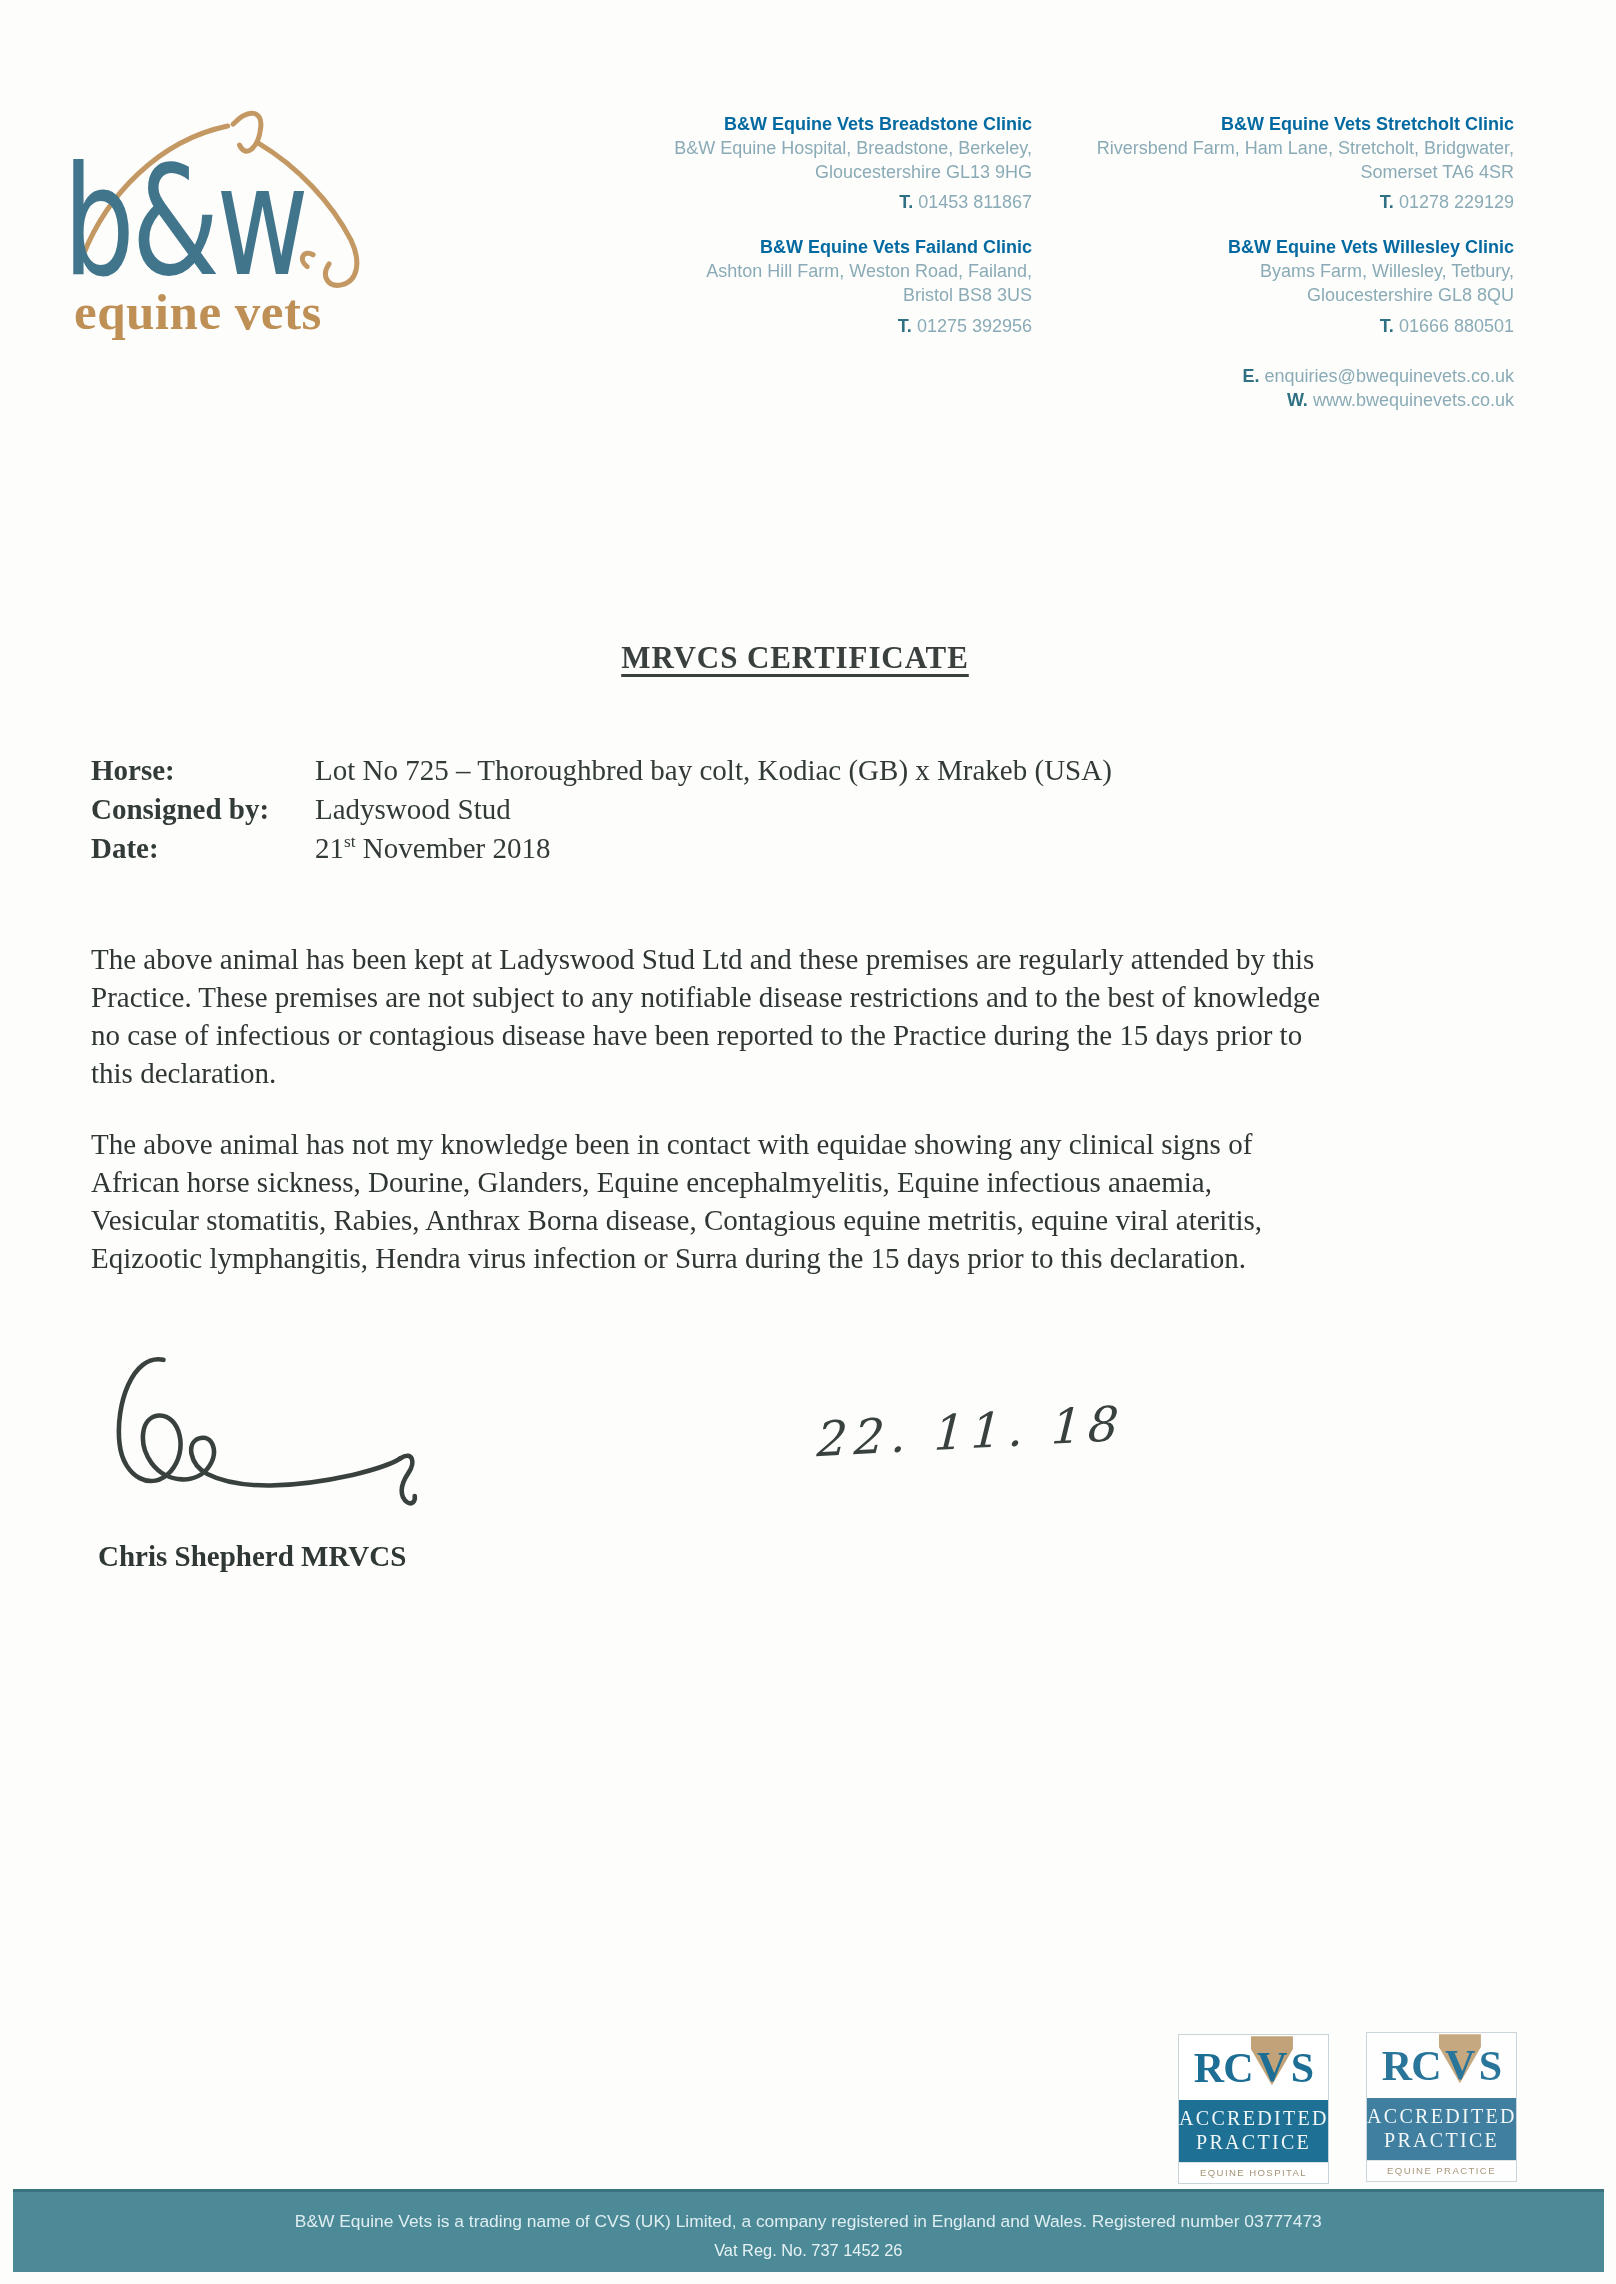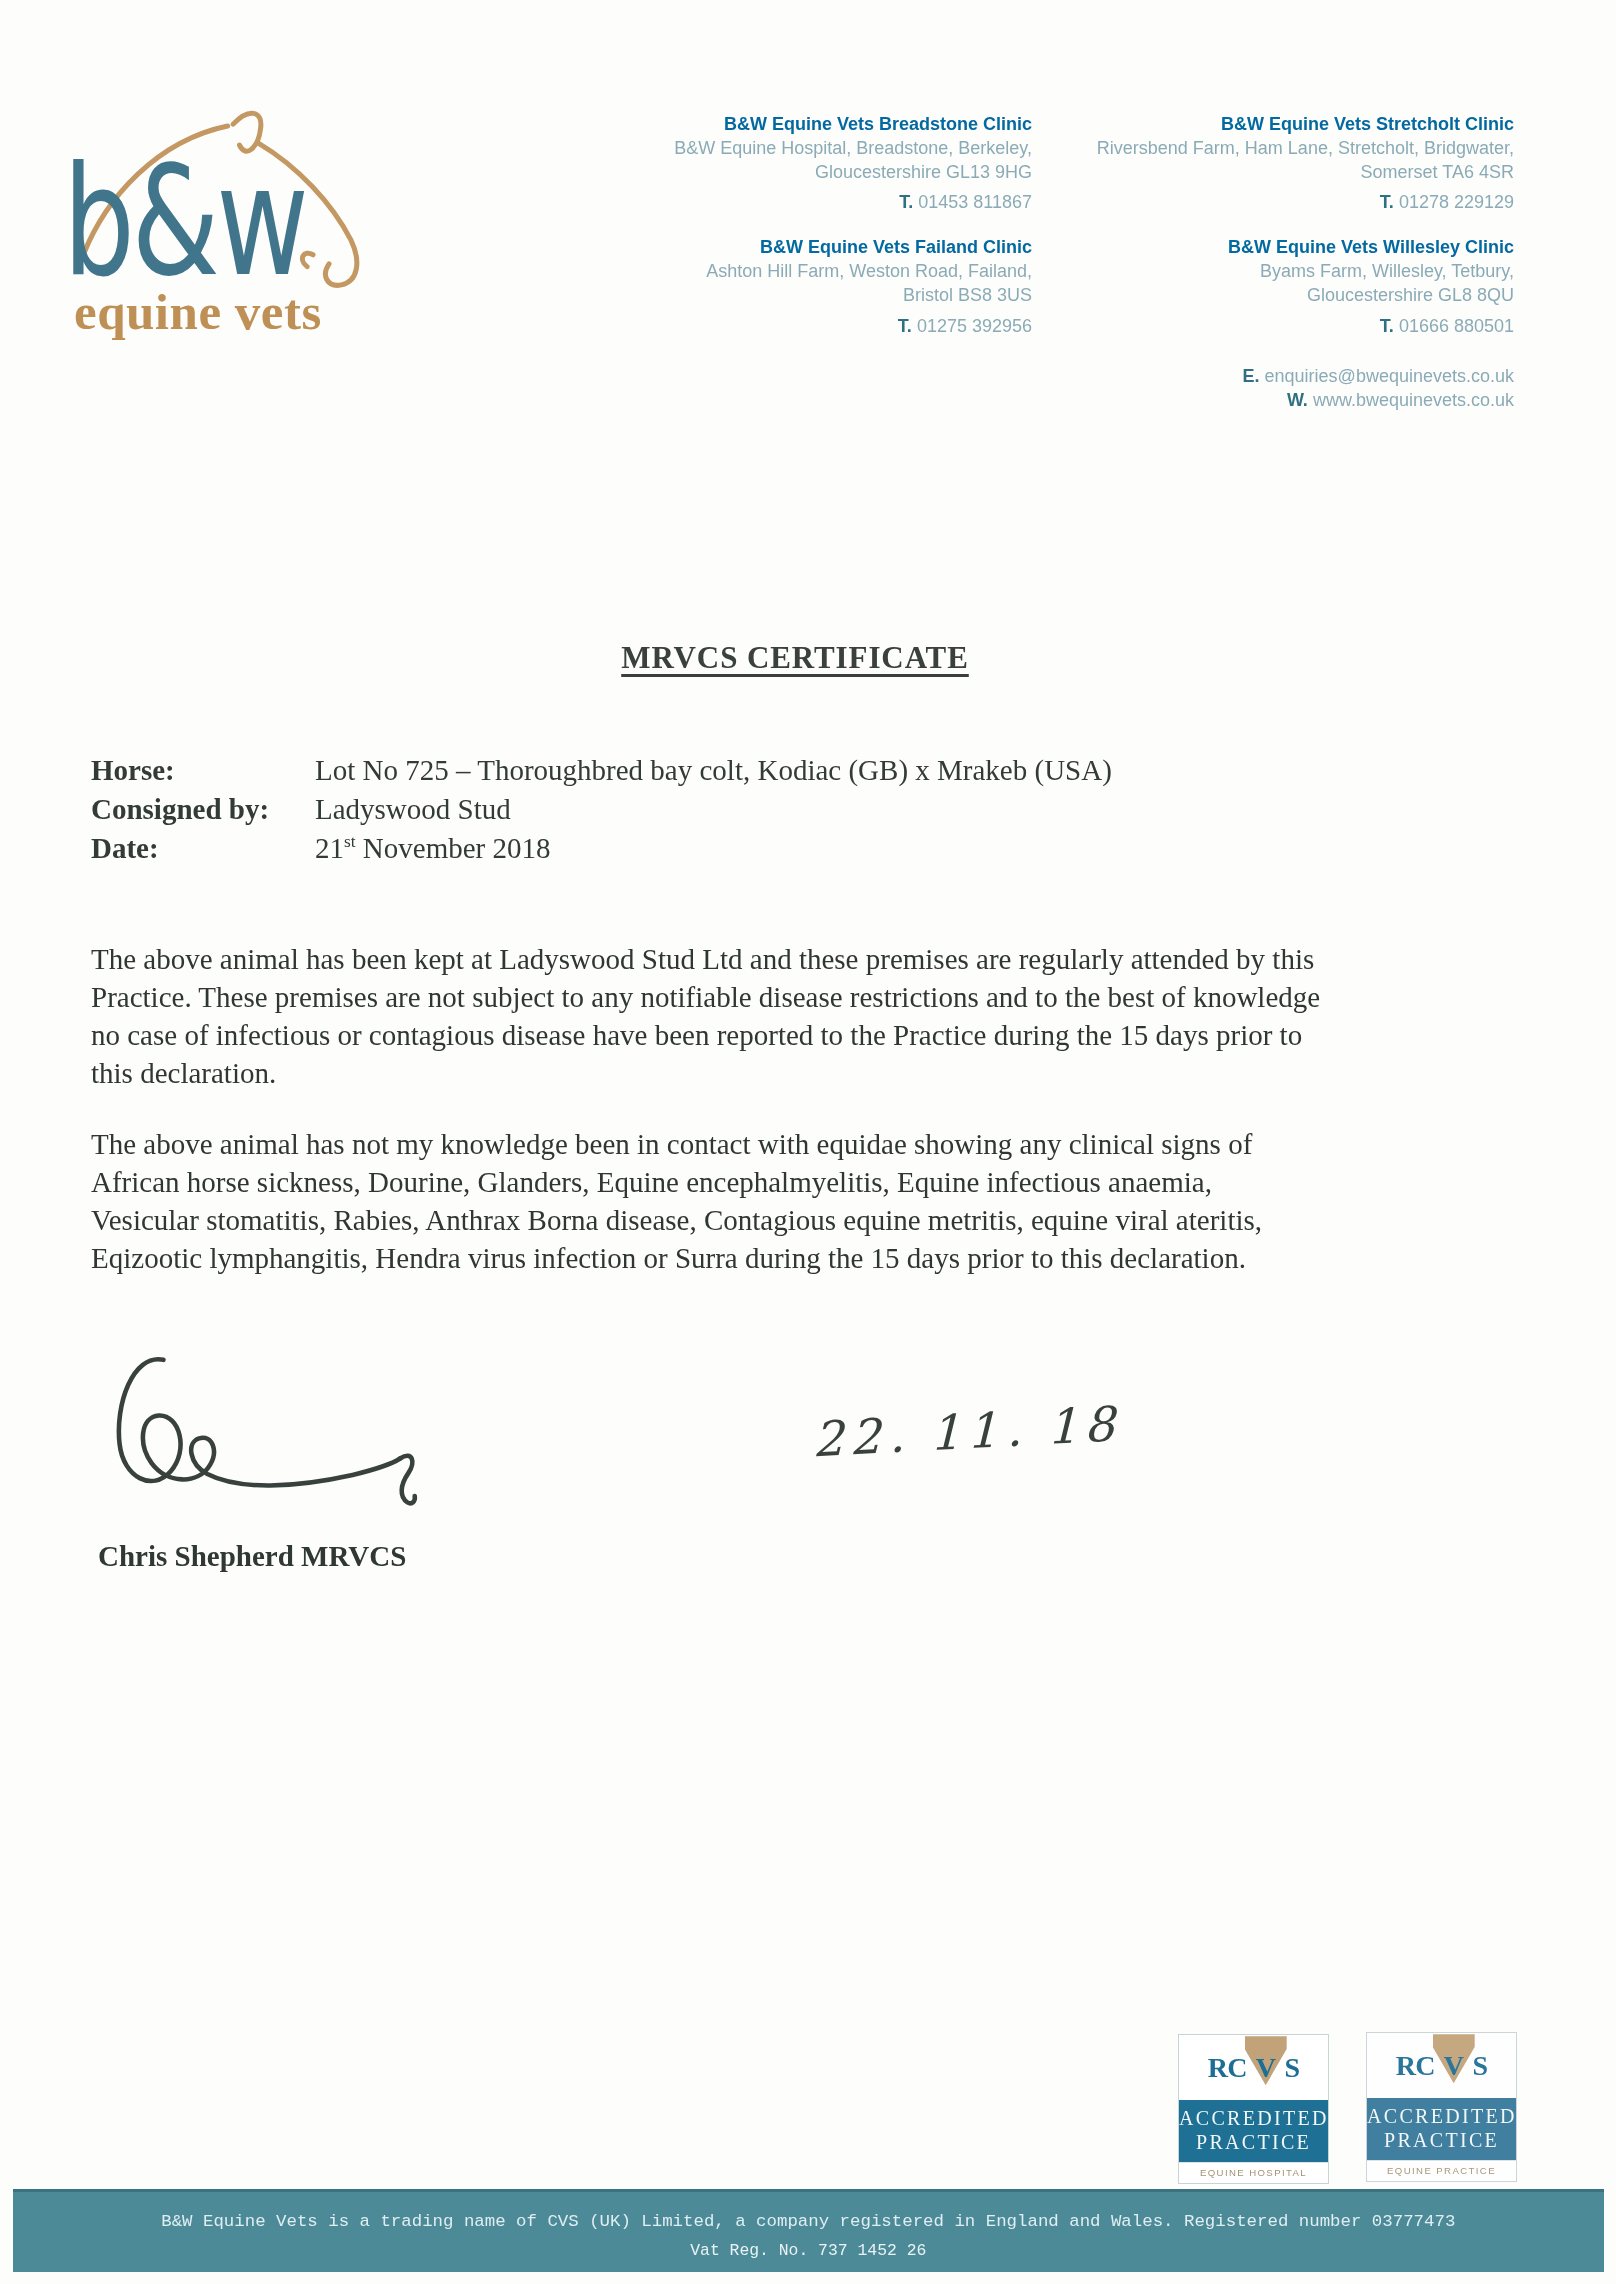--- a/index.html
+++ b/index.html
@@ -50,35 +50,35 @@
     position:absolute; left:817px; top:1403px; font-size:48px; color:#39413e;
     font-style:italic; letter-spacing:6.4px; transform:rotate(-3deg) skewX(-6deg);
     font-family:"DejaVu Serif", serif;
   }
   .vet-name{position:absolute; left:98px; top:1540px; font-size:29px; font-weight:bold; color:#303835;}
   
   .badge{position:absolute; width:151px; background:#fff; border:1.4px solid #c9d4d8; box-sizing:border-box;}
   .badge1{left:1178px; top:2034px;}
   .badge2{left:1366px; top:2032px; opacity:0.94;}
   .badge-top{position:relative; height:65px; display:flex; align-items:center; justify-content:center;
-    font-family:"Liberation Serif", serif; font-weight:bold; font-size:28px; color:#1d6e95; letter-spacing:-0.9px;}
+    font-family:"Liberation Serif", serif; font-weight:bold; font-size:42px; color:#1d6e95; letter-spacing:-0.9px;}
   .vwrap{position:relative; width:38px; height:55px; flex:none;}
   .shield{position:absolute; left:-1.8px; top:-3.7px; width:42px; height:49px; background:#c2a379;
     clip-path:polygon(0 0,100% 0,100% 26%,50% 100%,0 26%);}
   .vletter{position:absolute; left:0; top:0; width:38px; text-align:center; line-height:55px; color:#1d6e95;}
   .badge-band{background:#1e7195; color:#f2f7f8; text-align:center; padding:6.4px 0 7.3px 0;
     font-family:"Liberation Serif", serif; font-size:20px; line-height:24px; letter-spacing:2.3px;}
   .badge2 .badge-band{background:#35789a;}
   .badge-caption{text-align:center; font-family:"Liberation Sans", sans-serif; font-size:9.6px;
     letter-spacing:1.4px; color:#a39274; padding:4.1px 0 5px 0; border-top:0.9px solid #dde4e6;}
   
   .footer{
     position:absolute; left:12.8px; top:2189px; width:1591px; height:83px; box-sizing:border-box;
     background:#4d8a98; border-top:3.2px solid #3a7280; overflow:hidden;
-    font-family:Liberation Mono, monospace; color:#dfeef1; text-align:center;
+    font-family:Liberation Sans, sans-serif; color:#dfeef1; text-align:center;
   }
   .footer .f1{margin-top:18px; font-size:17.4px; line-height:23px;}
   .footer .f2{font-size:17.4px; line-height:23px;}
   .footer .f3{margin-top:7.3px; font-size:16.4px; line-height:21px; color:#e8f3f5;}
 </style>
 </head>
 <body>
 
 <div class="page">
 

